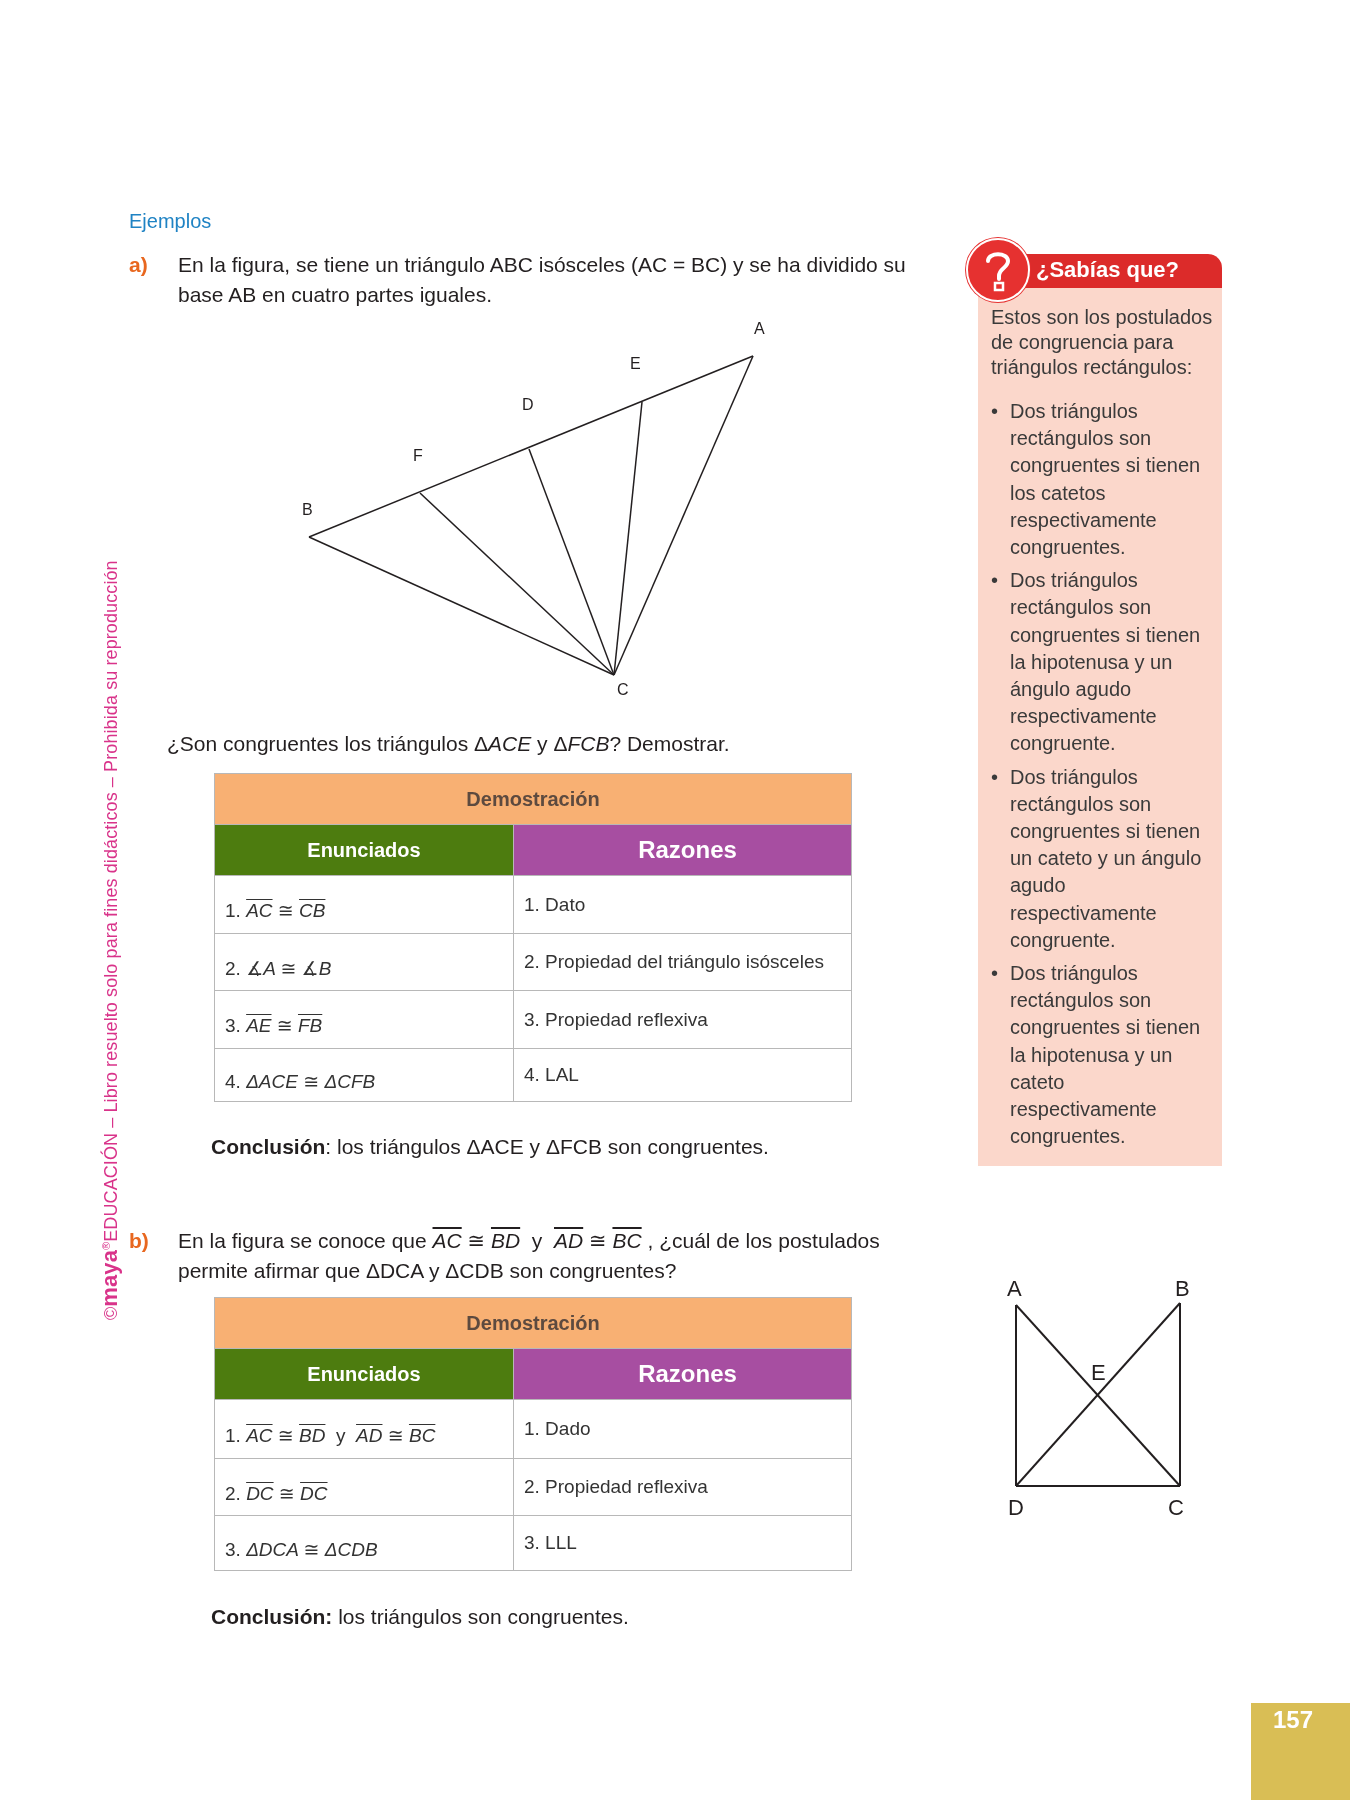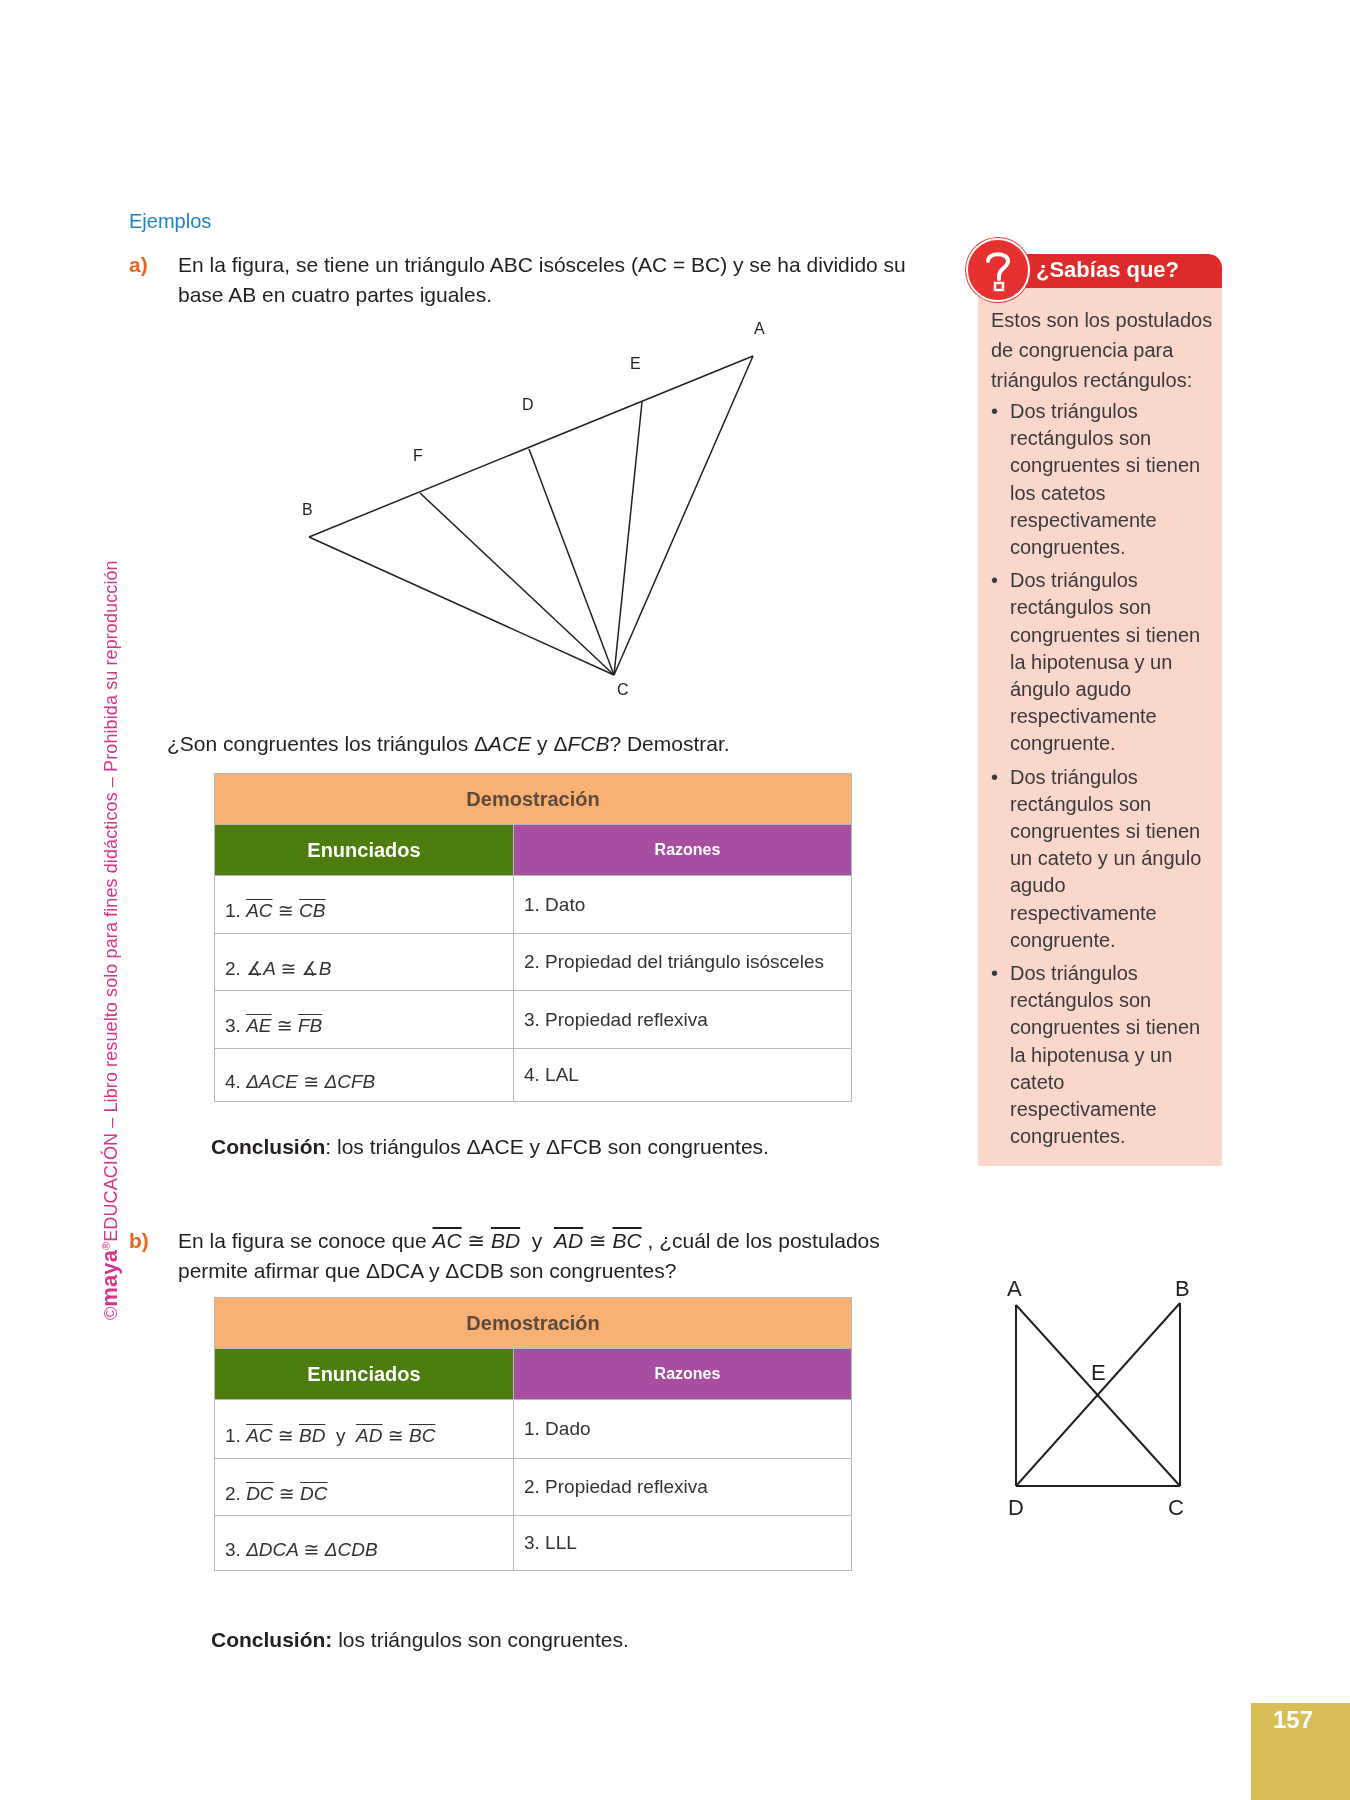--- a/index.html
+++ b/index.html
@@ -33,21 +33,21 @@
   
   table.demo {
     position: absolute; border-collapse: collapse; left: 214px; width: 638px;
     font-size: 19px;
   }
   table.demo td, table.demo th { border: 1.5px solid #b8b8b8; }
   table.demo th.demo-title {
     background: #f8b073; color: #5d4a3f; font-weight: bold; height: 48px; font-size: 20px;
   }
   table.demo th.h-enun { background: #4d7c0f; color: #fff; height: 48px; font-weight: bold; font-size: 20px; width: 296px; }
-  table.demo th.h-raz { background: #a74ea1; color: #fff; height: 48px; font-weight: bold; font-size: 16px; padding-left: 11px; }
+  table.demo th.h-raz { background: #a74ea1; color: #fff; height: 48px; font-weight: bold; font-size: 24px; padding-left: 11px; }
   table.demo td { padding: 0 10px; color: #333; vertical-align: middle; }
   table.demo td.stmt { padding-top: 12px; }
   table.demo td.reason { padding-bottom: 0; }
 
   .conclusion { left: 211px; font-size: 21px; }
   .conclusion b { color: #231f20; }
   .sabias-head {
     position: absolute; left: 978px; top: 254px; width: 244px; height: 34px;
     background: #dc2b2a; border-radius: 0 14px 0 0;
   }
@@ -56,21 +56,21 @@
   }
   .q-badge {
     position: absolute; left: 966px; top: 238px; width: 60px; height: 60px; border-radius: 50%;
     background: #e63130; border: 2px solid #fff; box-shadow: 0 0 0 1px #e63130;
     display: flex; align-items: center; justify-content: center;
   }
   .sabias-body {
     position: absolute; left: 978px; top: 288px; width: 244px; height: 878px;
     background: #fbd7cb;
   }
-  .sabias-intro { position: absolute; left: 991px; top: 305px; width: 225px; font-size: 20px; line-height: 30px; color: #3a3a3a; }
+  .sabias-intro { position: absolute; left: 991px; top: 305px; width: 225px; font-size: 20px; line-height: 25px; color: #3a3a3a; }
   .sabias-list { position: absolute; left: 991px; top: 398px; width: 225px; margin: 0; padding: 0; list-style: none; font-size: 20px; line-height: 27.2px; color: #3a3a3a; }
   .sabias-list li { position: relative; padding-left: 19px; margin-bottom: 6px; }
   .sabias-list li .bullet { position: absolute; left: 0; top: 0; }
 
   .page-num-box { left: 1251px; top: 1703px; width: 99px; height: 97px; background: #d9be55; }
   .page-num { left: 1251px; top: 1706px; width: 84px; text-align: center; color: #fff; font-weight: bold; font-size: 24px; }
 
   svg text { font-family: "Liberation Sans", "DejaVu Sans", sans-serif; }
 </style>
 </head>
@@ -164,21 +164,21 @@
     <td class="stmt"><span>2.</span> <span class="ovl">DC</span> ≅ <span class="ovl">DC</span></td>
     <td class="reason">2. Propiedad reflexiva</td>
   </tr>
   <tr style="height:55px;">
     <td class="stmt"><span>3. </span><span class="it">ΔDCA  ≅  ΔCDB</span></td>
     <td class="reason">3. LLL</td>
   </tr>
 </tbody>
   </table>
 
-<div class="abs conclusion" style="top:1605px;margin-top:23px;">
+<div class="abs conclusion" style="top:1605px;">
   <b>Conclusión:</b><span> los triángulos son congruentes.</span>
 </div>
 
 <svg class="abs" style="left:990px; top:1260px;" width="220" height="270">
   <g stroke="#231f20" stroke-width="2" fill="none">
     <line x1="26" y1="45" x2="26" y2="226"></line>
     <line x1="190" y1="43" x2="190" y2="226"></line>
     <line x1="26" y1="226" x2="190" y2="226"></line>
     <line x1="26" y1="45" x2="190" y2="226"></line>
     <line x1="190" y1="43" x2="26" y2="226"></line>

